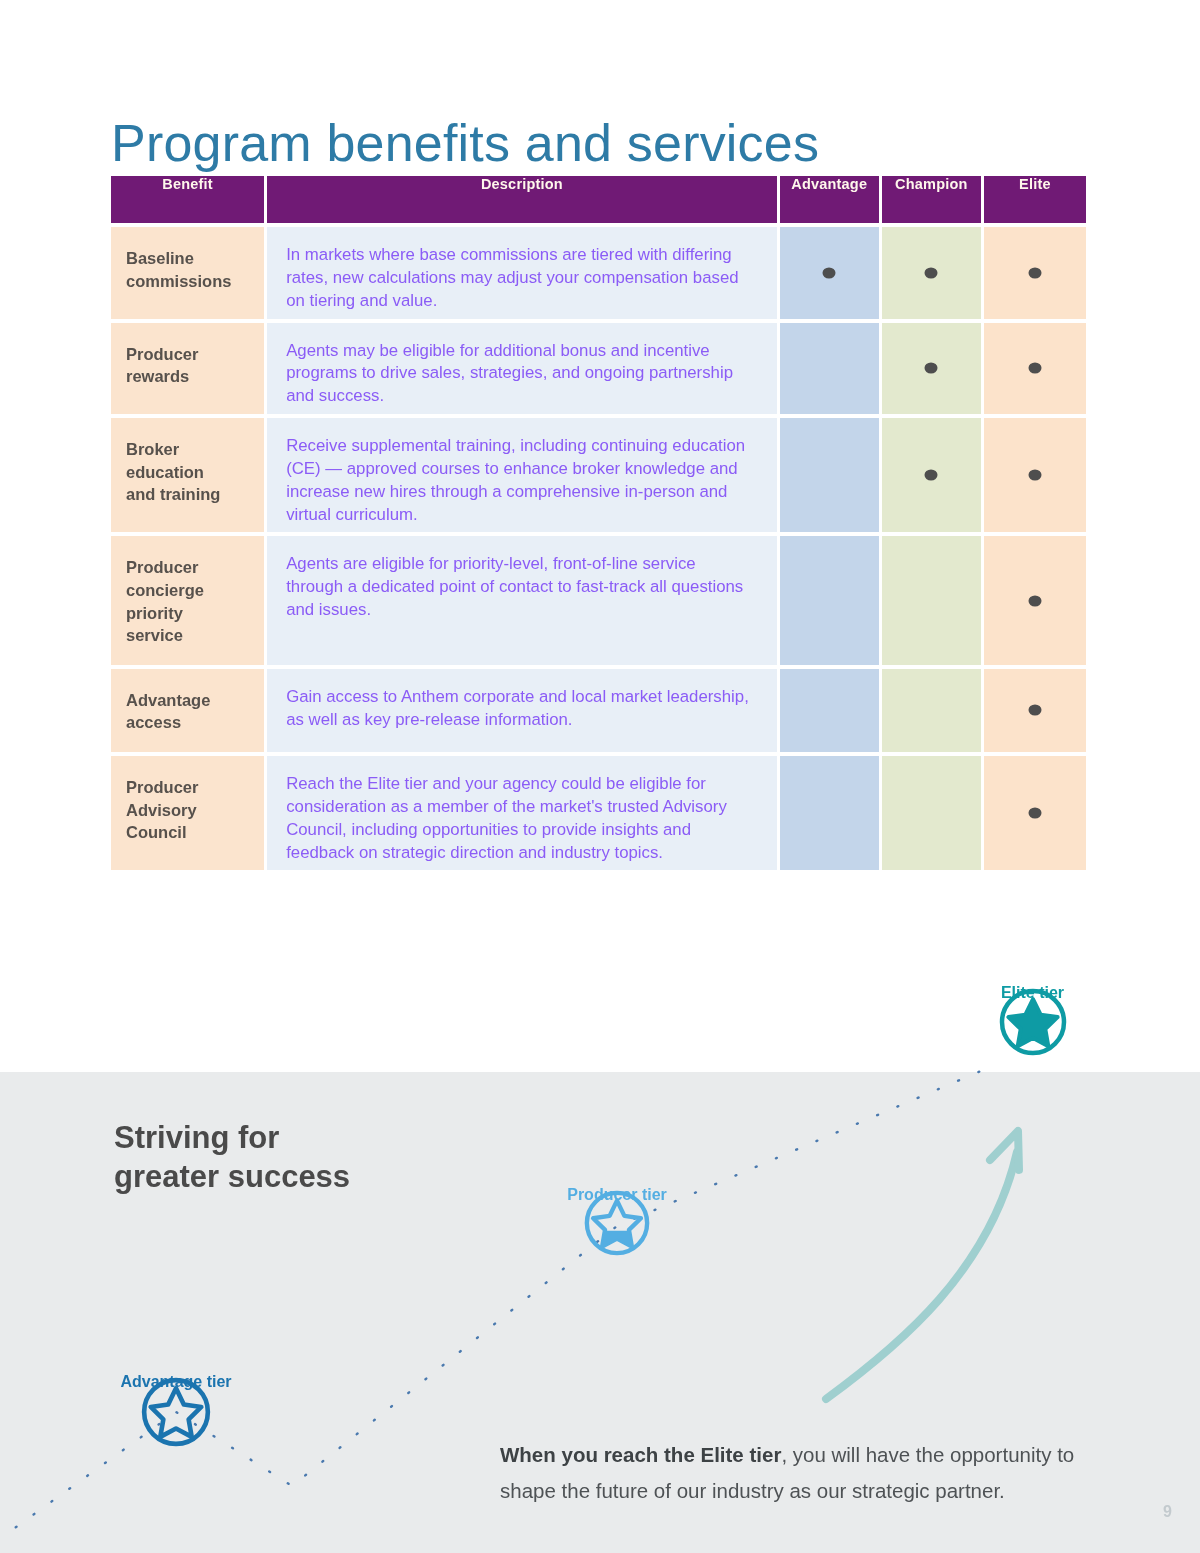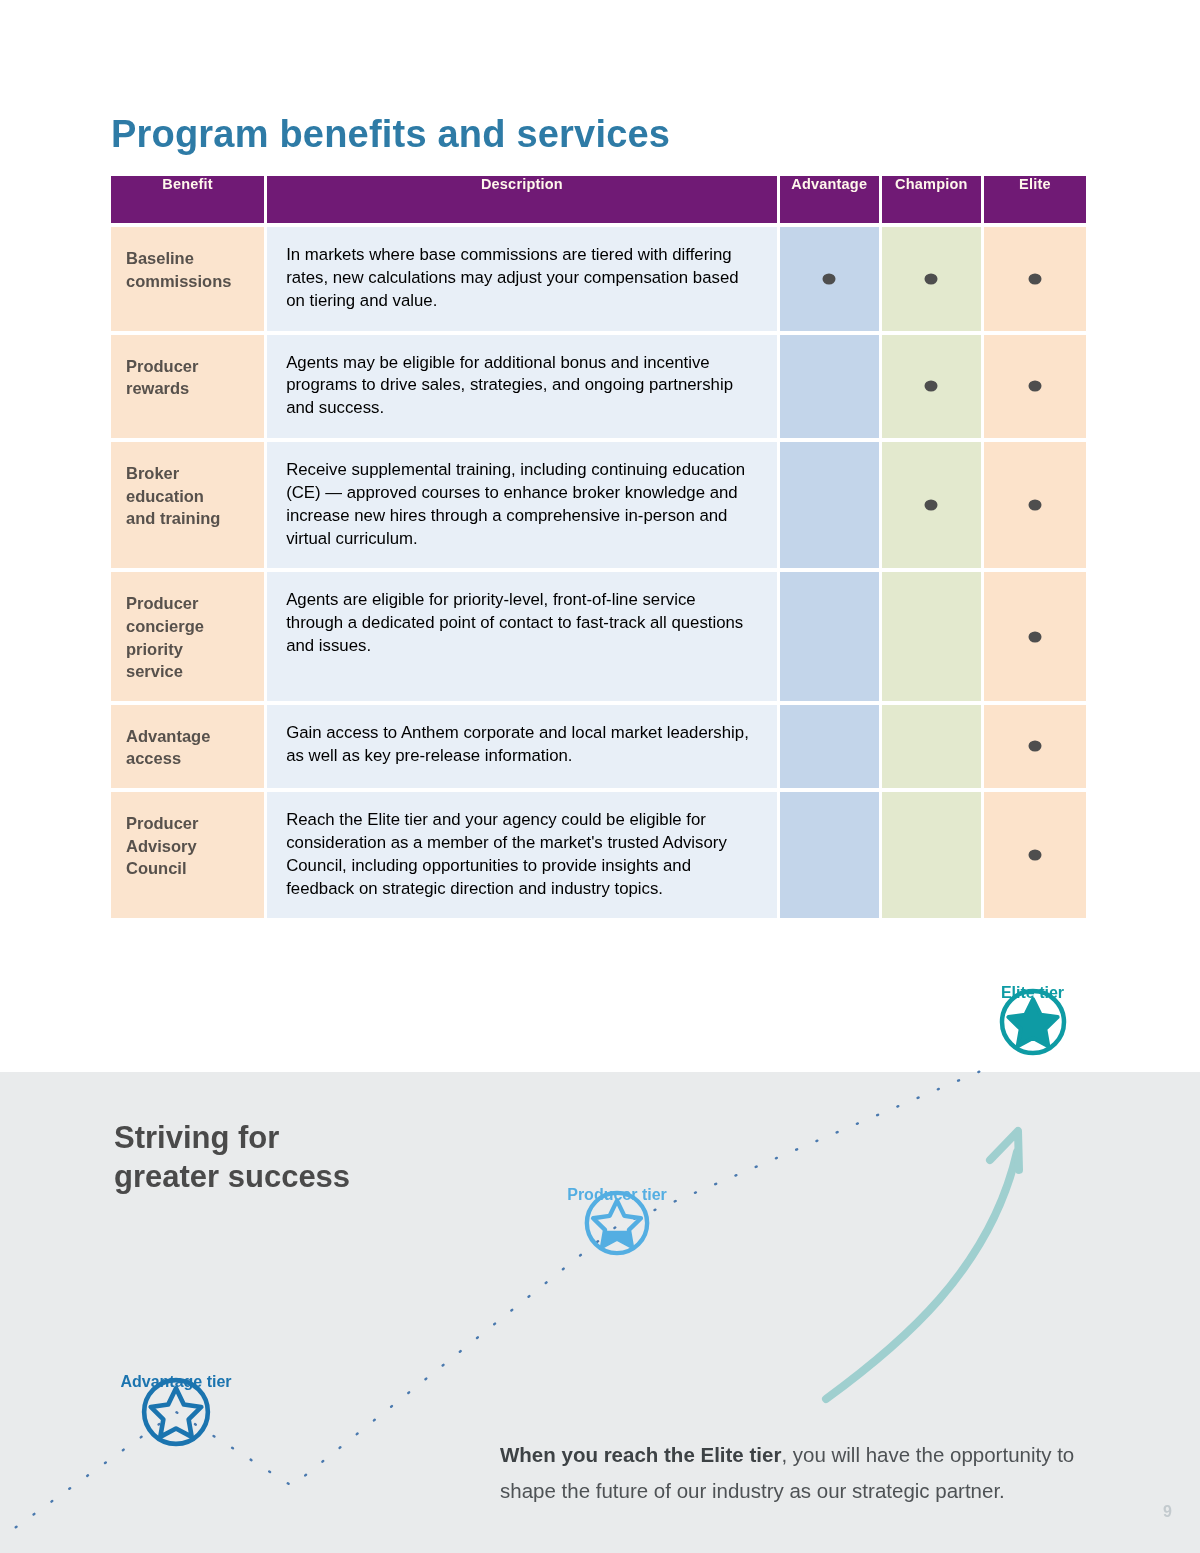--- a/index.html
+++ b/index.html
@@ -9,22 +9,22 @@
     background: #ffffff;
     font-family: "Liberation Sans", sans-serif;
     overflow: hidden;
   }
   .page { position: relative; width: 1200px; height: 1553px; background: #fff; }
 
   
   .page-title {
     position: absolute;
     left: 111px; top: 113px;
-    font-size: 38px;
-    font-weight: 700;
+    font-size: 52px;
+    font-weight: 400;
     color: #2E7BA6;
     letter-spacing: 0.2px;
     white-space: nowrap;
   }
 
   
   .benefits-table {
     position: absolute;
     left: 111px; top: 176px;
     width: 975px;
@@ -56,25 +56,25 @@
   .cell-benefit {
     background: #FBE4CE;
     color: #57514C;
     font-size: 16.5px;
     font-weight: 700;
     line-height: 1.37;
     padding: 20px 0 18px 15px;
   }
   .cell-desc {
     background: #E8EFF7;
-    color: #000000;
+    color: #8b5cf6;
     font-size: 16.8px;
     font-weight: 400;
     line-height: 1.36;
-    padding: 17px 24px 18px 19px;
+    padding: 17px 24px 6px 19px;
   }
   .cell-tier { position: relative; }
   .tier-advantage { background: #C3D5EA; }
   .tier-champion  { background: #E3E9CE; }
   .tier-elite     { background: #FCE3CB; }
 
   .dot {
     position: absolute;
     left: 50%; top: 50%;
     transform: translate(-50%, -50%);

